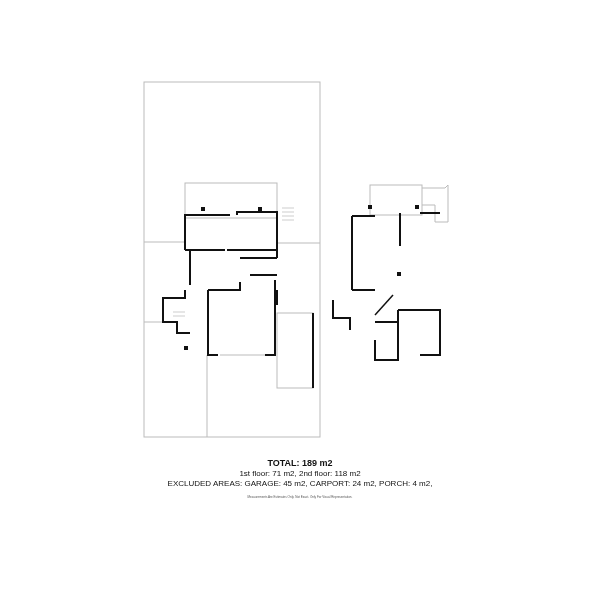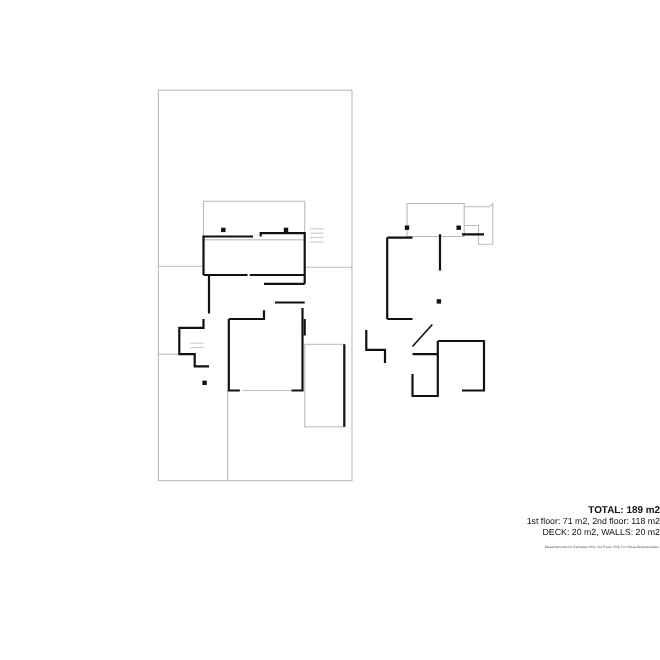--- a/index.html
+++ b/index.html
@@ -1,18 +1,18 @@
 <!DOCTYPE html>
 <html><head>
 <meta charset="utf-8">
 <style>
   html,body{margin:0;padding:0;background:#fff;}
   body{width:600px;height:600px;position:relative;font-family:"Liberation Sans",sans-serif;overflow:hidden;}
   .plan{position:absolute;}
-  .summary{position:absolute;left:0;top:458px;width:600px;text-align:right;color:#111;}
+  .summary{position:absolute;left:0;top:458px;width:600px;text-align:center;color:#111;}
   .total{font-weight:bold;font-size:9px;line-height:11px;}
   .line{font-size:8px;line-height:10px;}
   .disclaimer{font-size:3px;color:#555;margin-top:6px;}
 </style>
 </head>
 <body>
 
 <svg class="plan" style="left:140px;top:80px" width="182" height="360" viewBox="140 80 182 360">
   <g fill="none" stroke="#bbb" stroke-width="1">
     <rect x="144" y="82" width="176" height="355"></rect>
@@ -70,15 +70,15 @@
   </g>
   <rect x="368" y="205" width="4" height="4" fill="#111"></rect>
   <rect x="415" y="205" width="4" height="4" fill="#111"></rect>
   <rect x="397" y="272" width="4" height="4" fill="#111"></rect>
   <line x1="375" y1="315" x2="393" y2="295" stroke="#111" stroke-width="1.5"></line>
 </svg>
 
 <div class="summary">
   <div class="total">TOTAL: 189 m2</div>
   <div class="line">1st floor: 71 m2, 2nd floor: 118 m2</div>
-  <div class="line">DECK: 20 m2, WALLS: 20 m2</div>
+  <div class="line">EXCLUDED AREAS: GARAGE: 45 m2, CARPORT: 24 m2, PORCH: 4 m2,</div>
   <div class="disclaimer">Measurements Are Estimates Only. Not Exact. Only For Visual Representation.</div>
 </div>
 
 </body></html>

